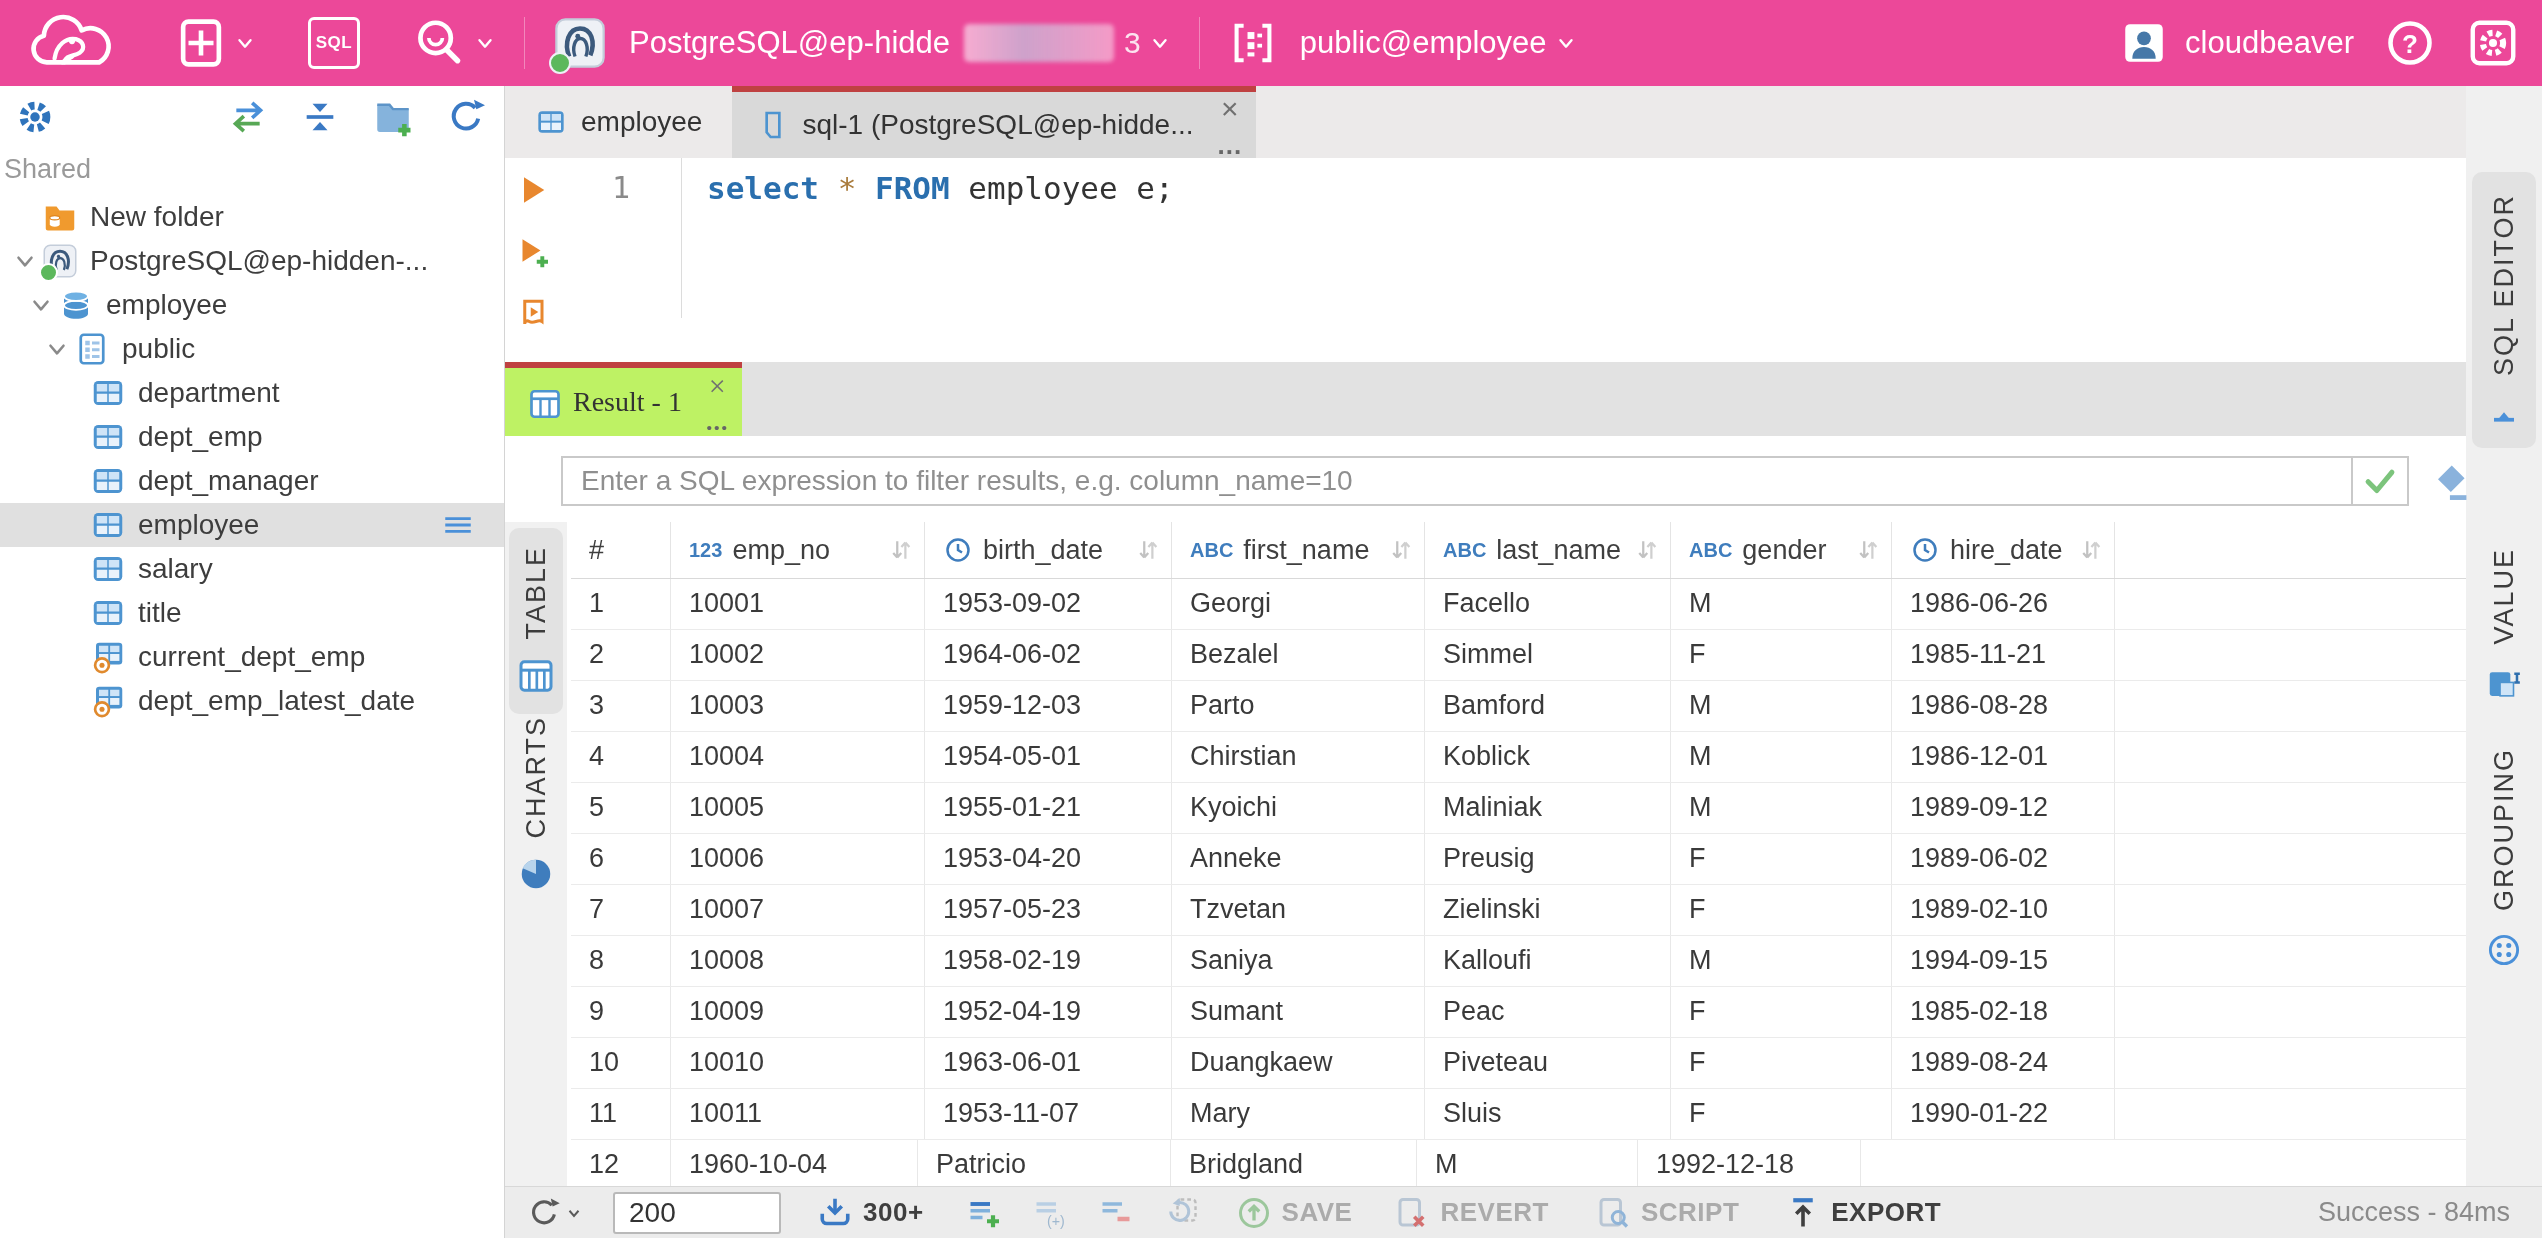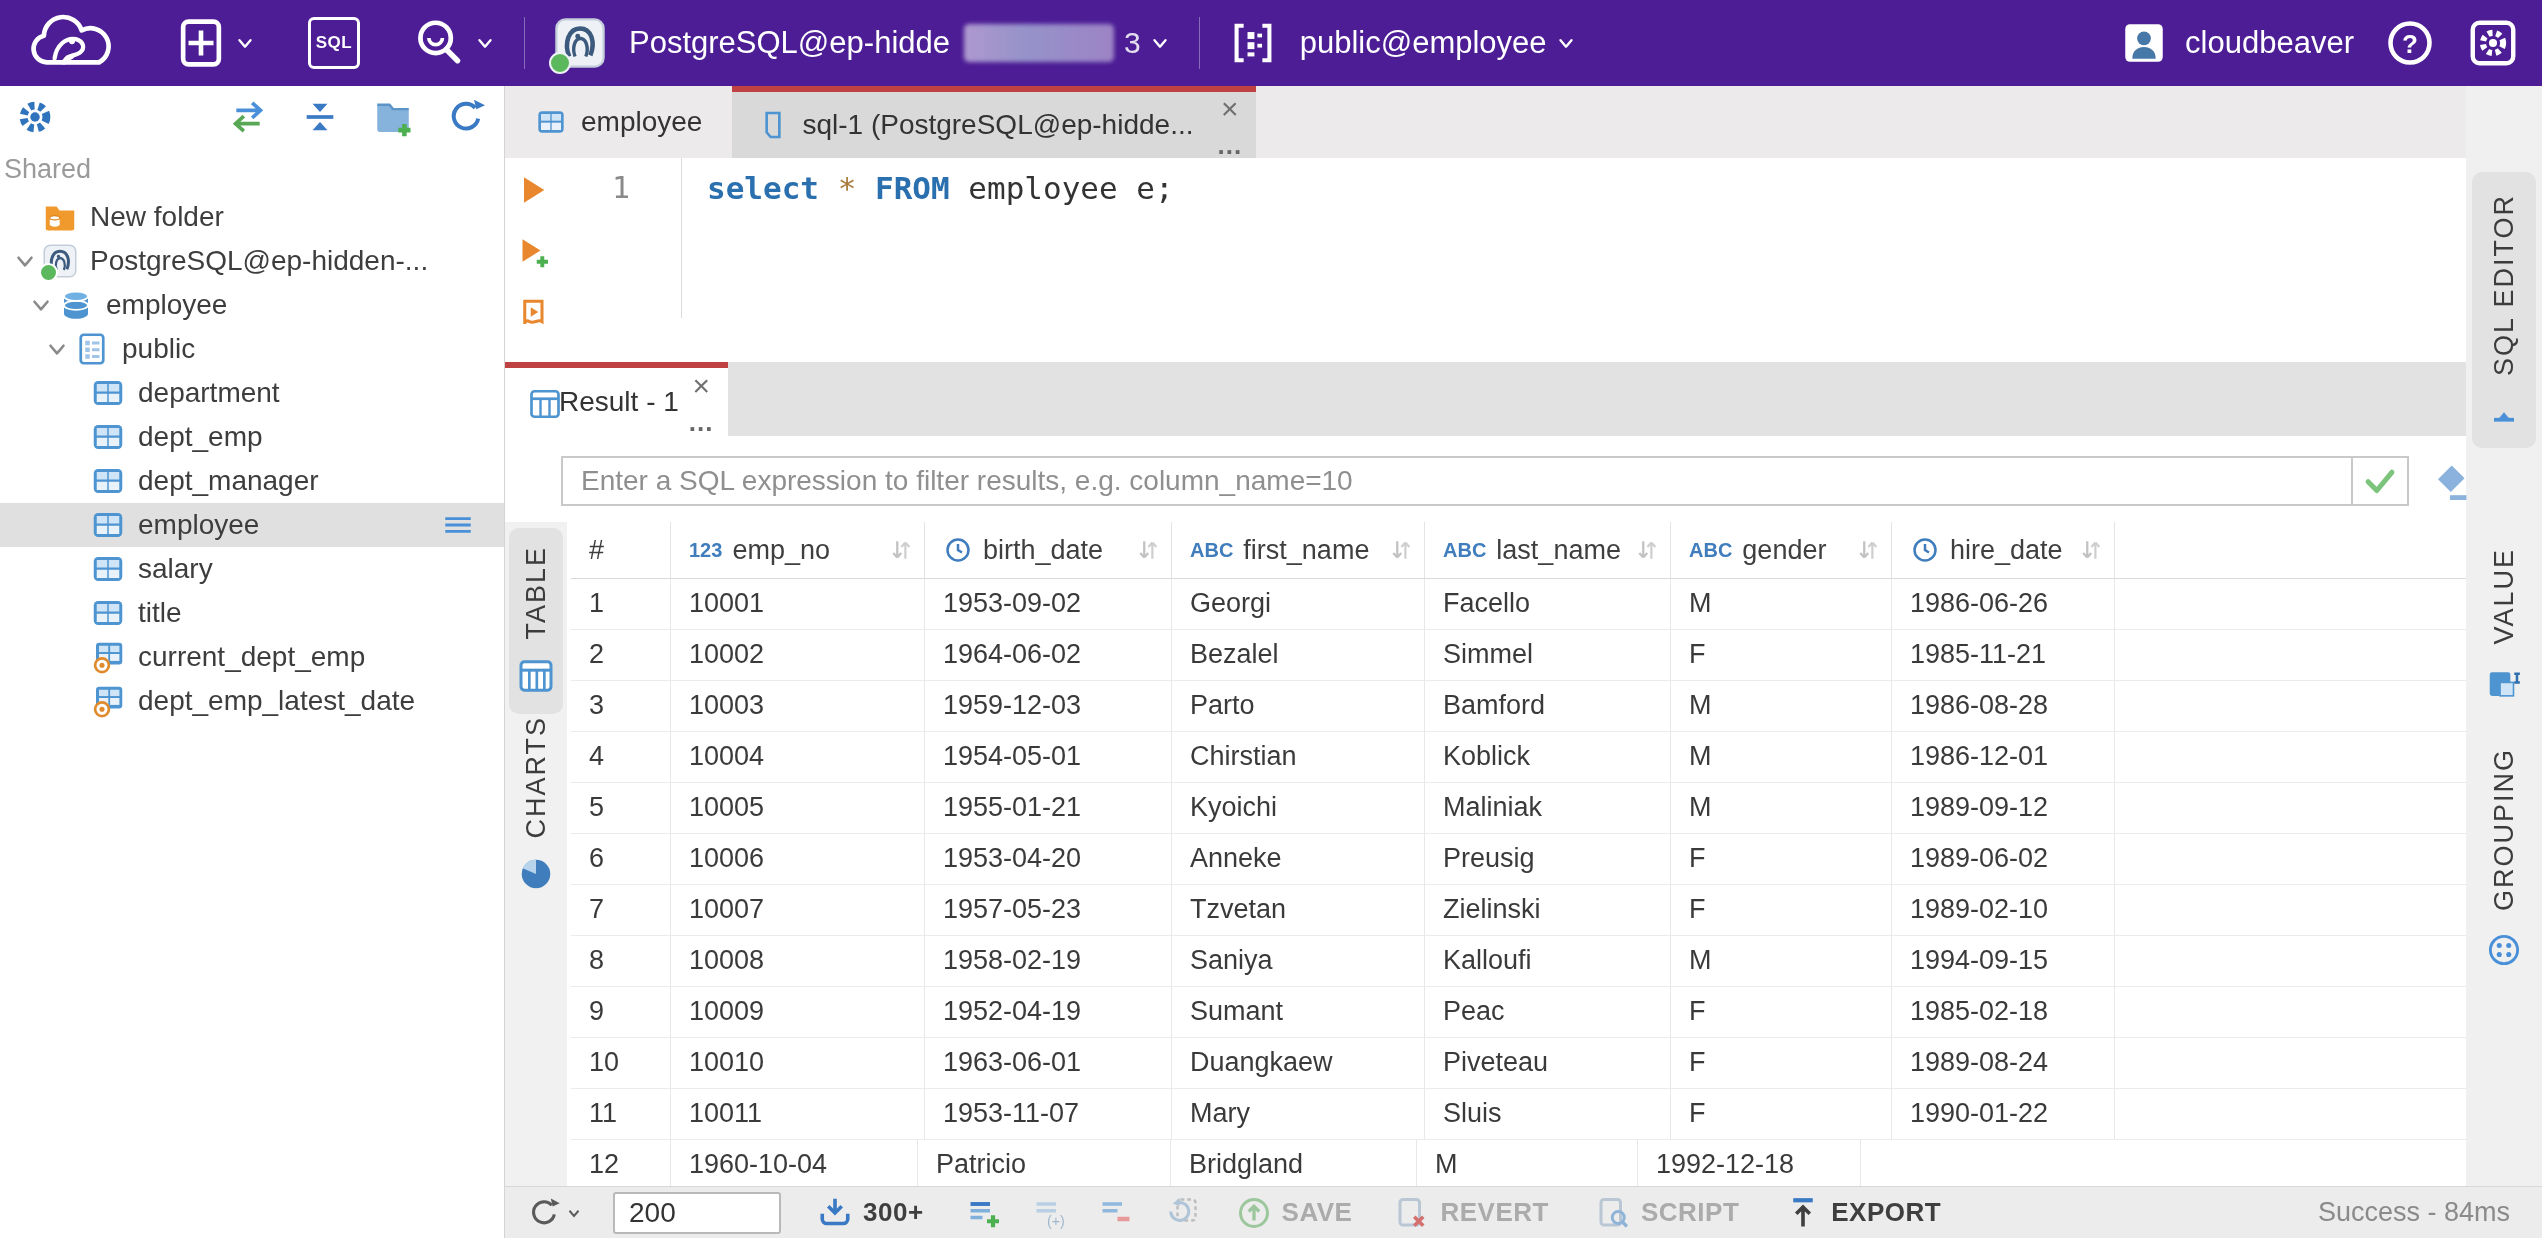--- a/index.html
+++ b/index.html
@@ -1,21 +1,21 @@
 <!DOCTYPE html>
 <html><head>
 <meta charset="utf-8">
 <style>
   html,body{margin:0;padding:0;background:#ffffff;}
   .app{position:relative;width:2542px;height:1238px;overflow:hidden;
        font-family:"Liberation Sans",sans-serif;background:#fff;}
   svg{display:block;}
 
   
-  .topbar{position:absolute;left:0;top:0;width:2542px;height:86px;background:#4c1d95;
+  .topbar{position:absolute;left:0;top:0;width:2542px;height:86px;background:#ec4899;
           display:flex;align-items:center;color:#fff;box-sizing:border-box;}
   .tb-logo{margin-left:20px;}
   .tb-btn{display:flex;align-items:center;gap:8px;margin-left:52px;cursor:pointer;}
   .tb-sqlbox{width:46px;height:46px;border:3px solid #fff;border-radius:6px;display:flex;
              align-items:center;justify-content:center;font-size:17px;font-weight:bold;letter-spacing:.5px;}
   .tb-divider{width:1px;height:52px;background:rgba(255,255,255,.35);margin:0 28px;}
   .tb-text{font-size:31px;margin-left:14px;white-space:nowrap;}
   .blurbox{width:150px;height:38px;margin-left:6px;border-radius:5px;
            background:linear-gradient(90deg,rgba(255,255,255,.55),rgba(190,210,230,.65) 40%,rgba(255,255,255,.45));
            filter:blur(2px);}
@@ -72,22 +72,22 @@
 
   
   .rstrip{position:absolute;left:1961px;top:0;width:76px;height:1100px;background:#f0f0f0;}
   .vtab{position:absolute;left:6px;width:64px;display:flex;flex-direction:column;align-items:center;
         gap:20px;padding:22px 0;border-radius:10px;cursor:pointer;}
   .vtab.active{background:#e2e2e2;}
   .vlabel{writing-mode:vertical-rl;transform:rotate(180deg);font-size:27px;letter-spacing:2px;color:#3c3c3c;white-space:nowrap;}
 
   
   .result-tabbar{position:absolute;left:0;top:276px;width:1961px;height:74px;background:#e2e2e2;}
-  .rtab{position:absolute;left:0;top:0;height:74px;background:#ffffff;border-top:6px solid #bf4141;
-        display:flex;align-items:center;padding:0 14px 0 22px;box-sizing:border-box;cursor:pointer;}
+  .rtab{position:absolute;left:0;top:0;height:74px;background:#bef264;border-top:6px solid #bf4141;
+        display:flex;align-items:center;gap:14px;padding:0 14px 0 22px;box-sizing:border-box;cursor:pointer;font-family:Liberation Serif, serif;}
   .filter-row{position:absolute;left:0;top:350px;width:1961px;height:86px;background:#fff;}
   .filter-box{position:absolute;left:56px;top:20px;width:1848px;height:50px;border:2px solid #c9c9c9;
               display:flex;background:#fff;box-sizing:border-box;}
   .filter-box input{flex:1;border:none;outline:none;font-family:"Liberation Sans",sans-serif;
                     font-size:28px;color:#444;padding:0 0 0 18px;background:transparent;}
   .filter-box input::placeholder{color:#8f8f8f;}
   .filter-apply{width:54px;border-left:2px solid #c9c9c9;display:flex;align-items:center;justify-content:center;cursor:pointer;}
   .eraser{position:absolute;left:1922px;top:24px;cursor:pointer;}
 
   

